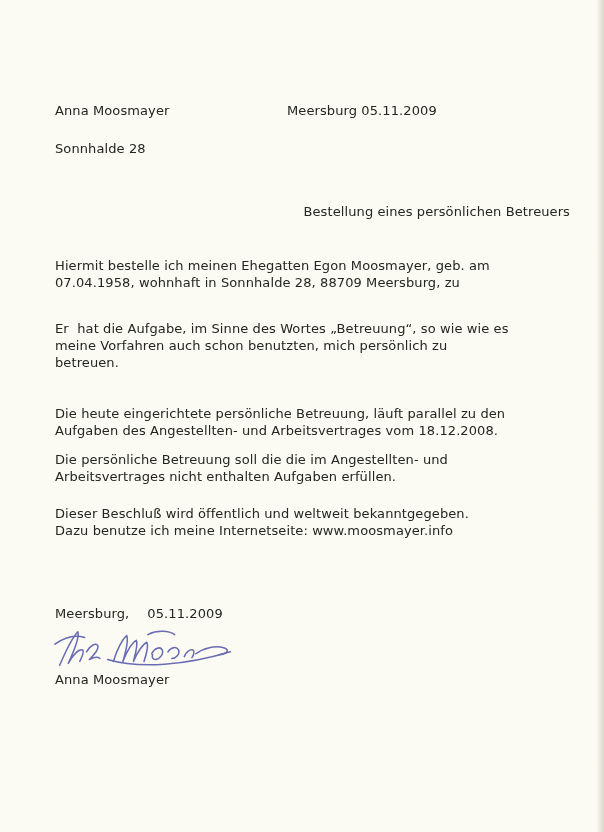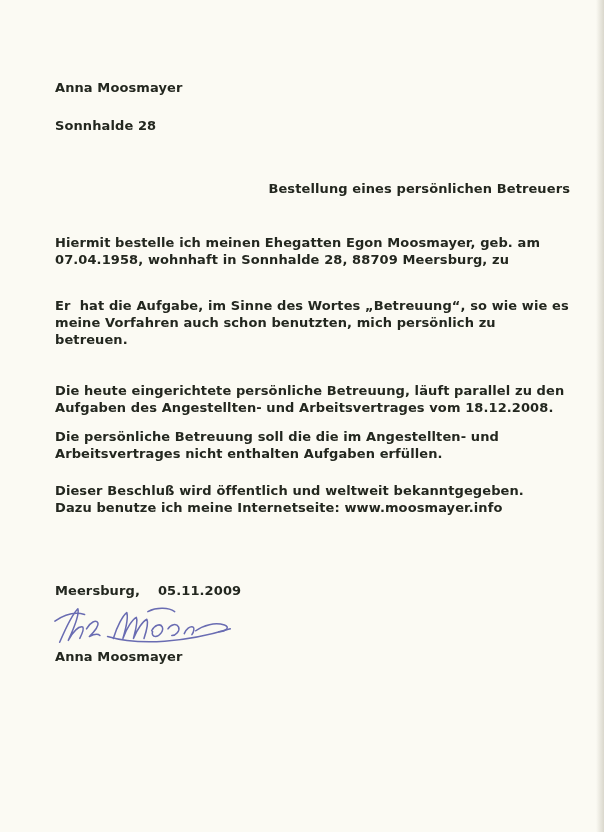--- a/index.html
+++ b/index.html
@@ -6,22 +6,22 @@
   body {
     width: 604px;
     font-family: "DejaVu Sans", "Liberation Sans", sans-serif;
   }
   .page {
     position: relative;
     width: 604px;
     height: 832px;
     box-sizing: border-box;
     overflow: hidden;
-    padding: 79px 14px 0 55px;
-    font-weight: bold;
+    padding: 102px 14px 0 55px;
+    font-weight: normal;
     font-size: 13px;
     line-height: 17px;
     letter-spacing: 0.1px;
   }
   .scan-edge {
     position: absolute;
     top: 0; right: 0; bottom: 0;
     width: 8px;
     background: linear-gradient(to left, rgba(190,186,172,0.55), rgba(190,186,172,0));
     pointer-events: none;
@@ -66,20 +66,21 @@
 </head>
 <body>
 
 <div class="page" style="background: rgb(251, 250, 243); color: rgb(35, 39, 31);">
 
   <div class="scan-edge"></div>
 
   <div class="header">
     <div class="header-row">
       <span class="sender-name">Anna Moosmayer</span>
+      <span class="dateline">Meersburg 05.11.2009</span>
     </div>
     <div class="header-line">Sonnhalde 28</div>
   </div>
 
   <div class="letter-title">Bestellung eines persönlichen Betreuers</div>
 
   <div class="body">
     <p class="p1">Hiermit bestelle ich meinen Ehegatten Egon Moosmayer, geb. am
 07.04.1958, wohnhaft in Sonnhalde 28, 88709 Meersburg, zu</p>
     <p class="p3">Er  hat die Aufgabe, im Sinne des Wortes „Betreuung“, so wie wie es

